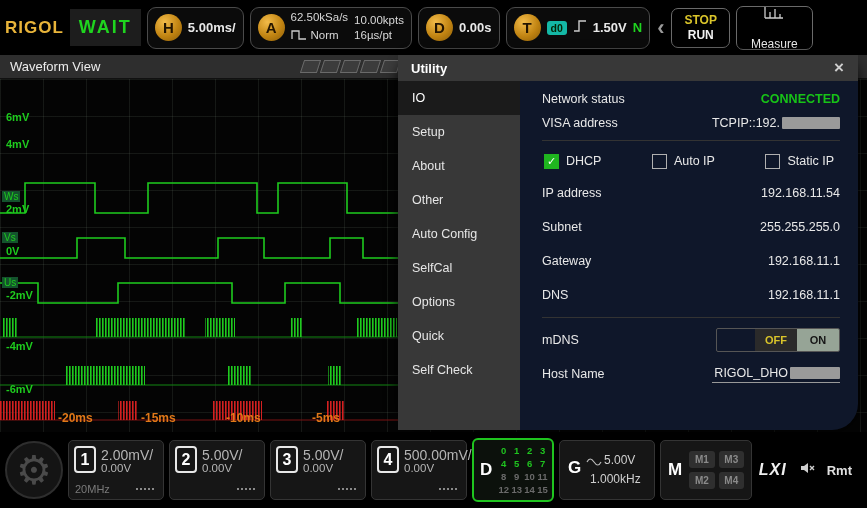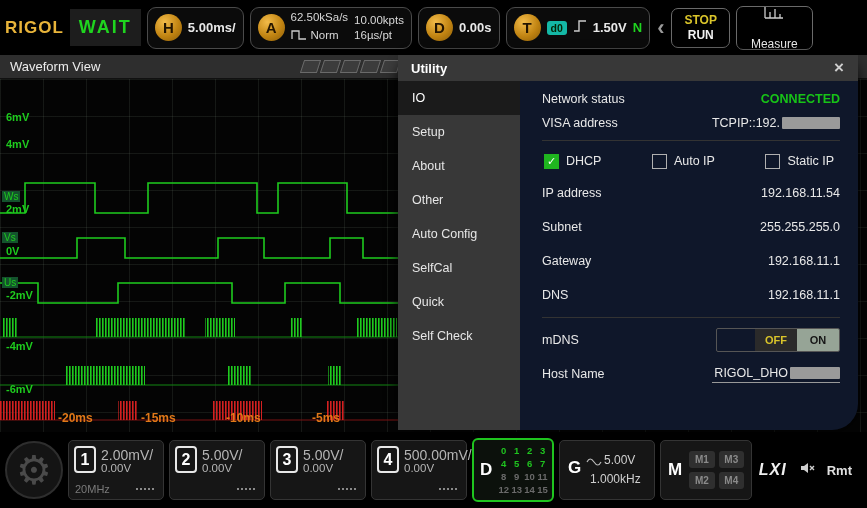--- a/index.html
+++ b/index.html
@@ -224,20 +224,21 @@
       <span class="dlg-close">×</span>
     </div>
     <div class="dlg-body">
       <div class="dlg-menu">
         <div class="menu-item selected">IO</div>
         <div class="menu-item">Setup</div>
         <div class="menu-item">About</div>
         <div class="menu-item">Other</div>
         <div class="menu-item">Auto Config</div>
         <div class="menu-item">SelfCal</div>
+        <div class="menu-item">Options</div>
         <div class="menu-item">Quick</div>
         <div class="menu-item">Self Check</div>
       </div>
       <div class="dlg-content">
         <div class="row">
           <span>Network status</span>
           <span class="val green">CONNECTED</span>
         </div>
         <div class="row">
           <span>VISA address</span>

